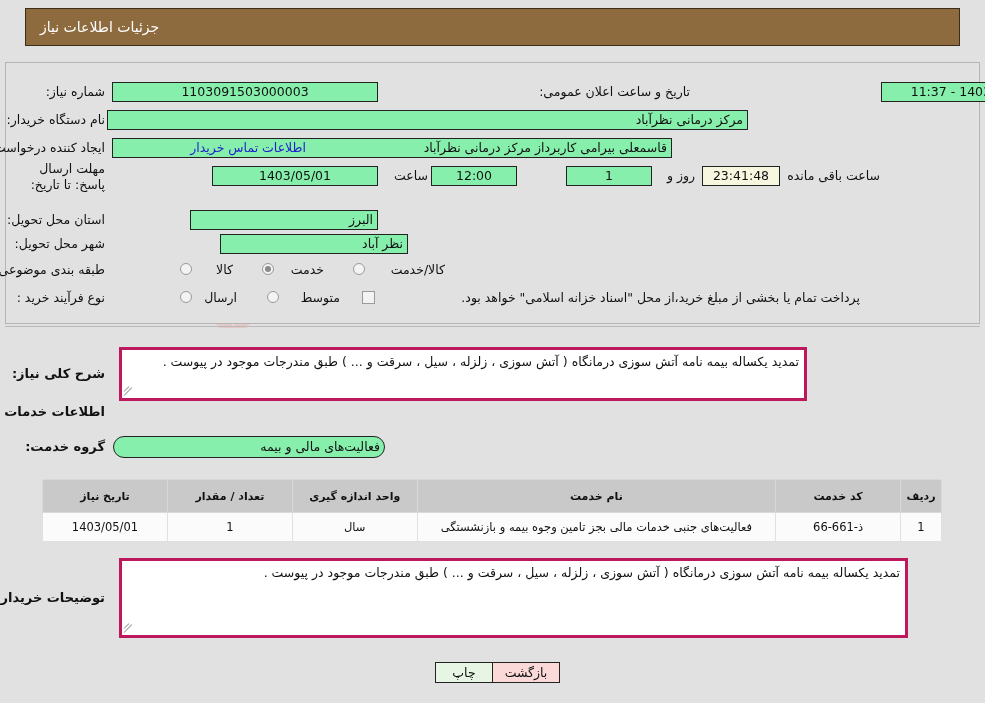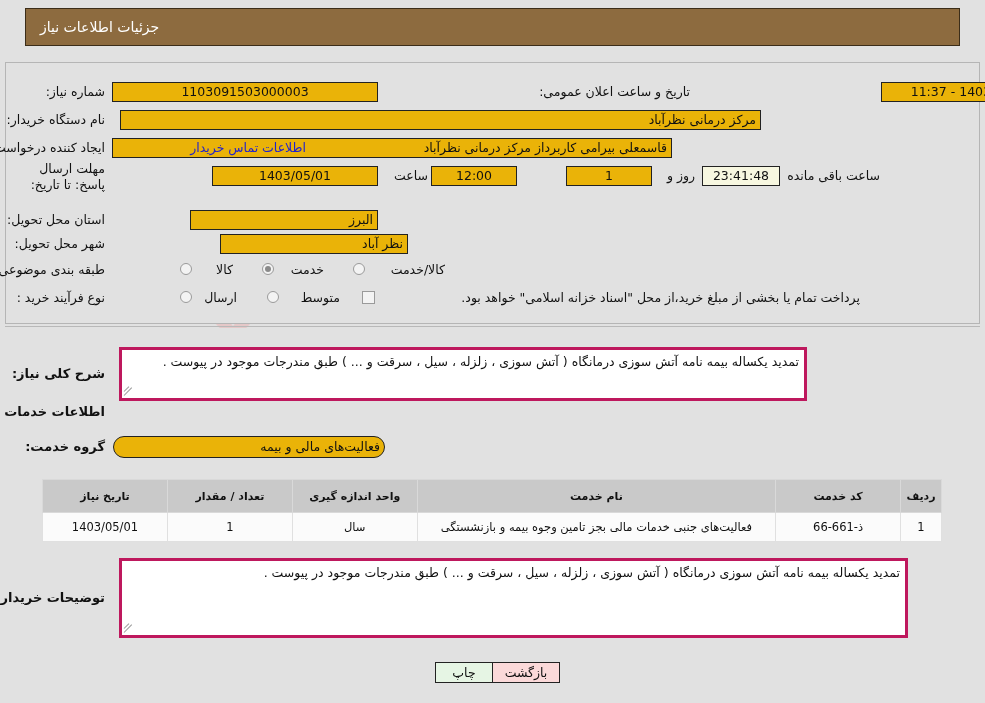--- a/index.html
+++ b/index.html
@@ -102,21 +102,21 @@
     color: #111;
     text-align: right;
     white-space: nowrap;
     z-index: 4;
   }
   .lbl-b { font-weight: bold; }
   .fld {
     position: absolute;
     box-sizing: border-box;
     border: 1px solid #222;
-    background: #eab308;
+    background: #86efac;
     font-size: 12.5px;
     color: #111;
     height: 20px;
     line-height: 18px;
     padding: 0 4px;
     text-align: center;
     white-space: nowrap;
     overflow: hidden;
     z-index: 4;
   }
@@ -254,21 +254,21 @@
 
   <div class="panel" id="panel-top"></div>
 
   <div class="lbl" style="right:880px; top:84px;">شماره نیاز:</div>
   <div class="fld" style="right:607px; top:82px; width:266px;">1103091503000003</div>
   <div class="lbl" style="right:295px; top:84px;">تاریخ و ساعت اعلان عمومی:</div>
 
   <div class="fld" style="left:881px; top:82px; width:180px;">1403/04/30 - 11:37</div>
 
   <div class="lbl" style="right:880px; top:112px;">نام دستگاه خریدار:</div>
-  <div class="fld right" style="right:224px; top:110px; width:641px;">مرکز درمانی نظرآباد</div>
+  <div class="fld right" style="right:237px; top:110px; width:641px;">مرکز درمانی نظرآباد</div>
 
   <div class="lbl" style="right:880px; top:140px;">ایجاد کننده درخواست:</div>
   <div class="fld right" style="right:313px; top:138px; width:560px;">قاسمعلی بیرامی کاربرداز مرکز درمانی نظرآباد</div>
   <div class="link" style="right:679px; top:140px;">اطلاعات تماس خریدار</div>
 
   <div class="lbl" style="right:880px; top:161px; width:95px; white-space:normal; line-height:16px;">مهلت ارسال پاسخ: تا تاریخ:</div>
   <div class="fld" style="right:607px; top:166px; width:166px;">1403/05/01</div>
   <div class="lbl" style="right:557px; top:168px;">ساعت</div>
   <div class="fld" style="right:468px; top:166px; width:86px;">12:00</div>
   <div class="fld" style="right:333px; top:166px; width:86px;">1</div>

